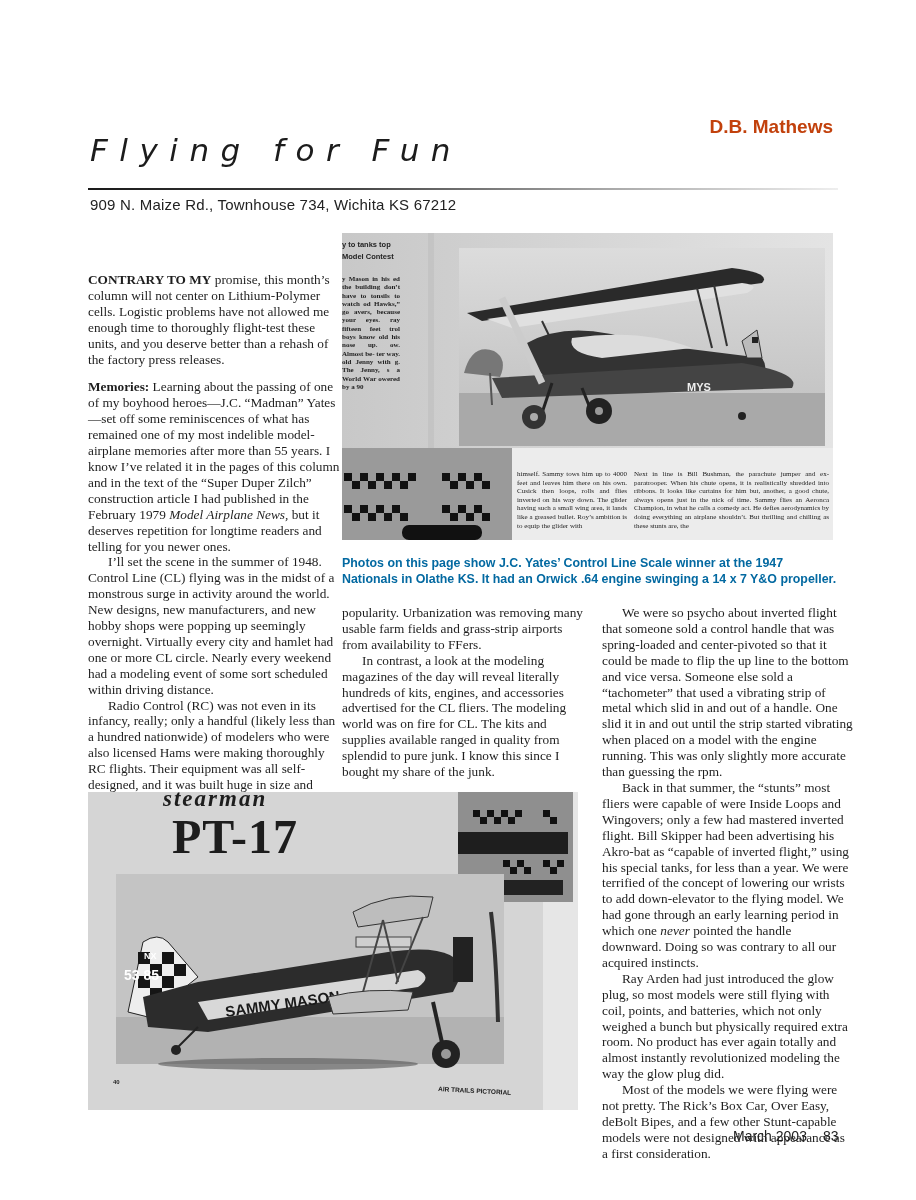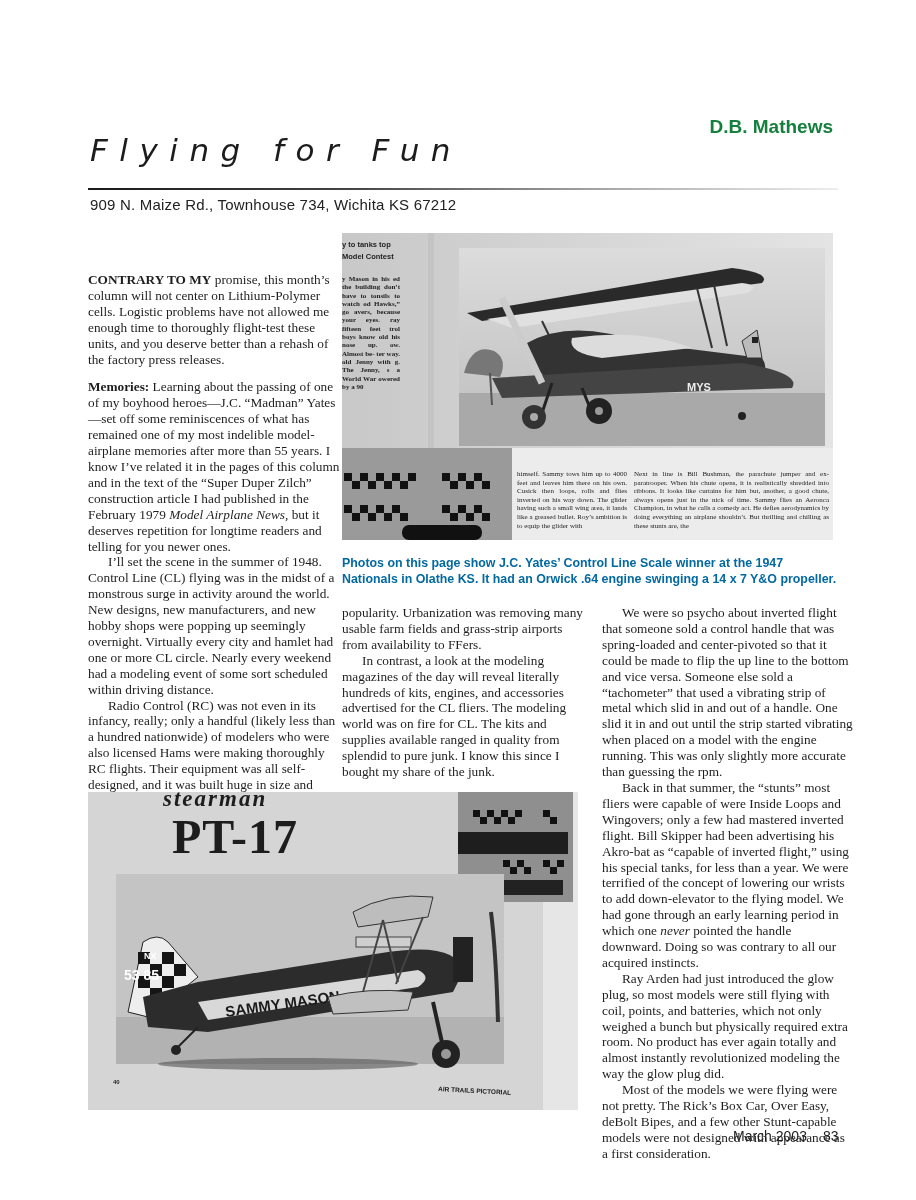--- a/index.html
+++ b/index.html
@@ -1,21 +1,21 @@
 <!DOCTYPE html>
 <html><head>
 <meta charset="utf-8">
 <style>
   * { box-sizing: border-box; margin: 0; padding: 0; }
   html, body { width: 916px; height: 1200px; background: #ffffff; overflow: hidden; }
   body { position: relative; font-family: "Liberation Serif", serif; color: #1a1a1a; }
 
   .author {
     position: absolute; left: 600px; top: 116px; width: 233px; text-align: right;
-    font-family: "Liberation Sans", sans-serif; font-weight: bold; font-size: 19px; color: #15803d;
+    font-family: "Liberation Sans", sans-serif; font-weight: bold; font-size: 19px; color: #c2410c;
   }
   .title {
     position: absolute; left: 90px; top: 132px;
     font-family: "DejaVu Sans", sans-serif; font-style: italic; font-size: 31px;
     letter-spacing: 11.5px; color: #1c1c1c; font-weight: normal;
   }
   .rule {
     position: absolute; left: 88px; top: 188px; width: 750px; height: 2px;
     background: linear-gradient(to right, #1a1a1a 0%, #444 35%, #aaa 70%, #eee 100%);
   }

